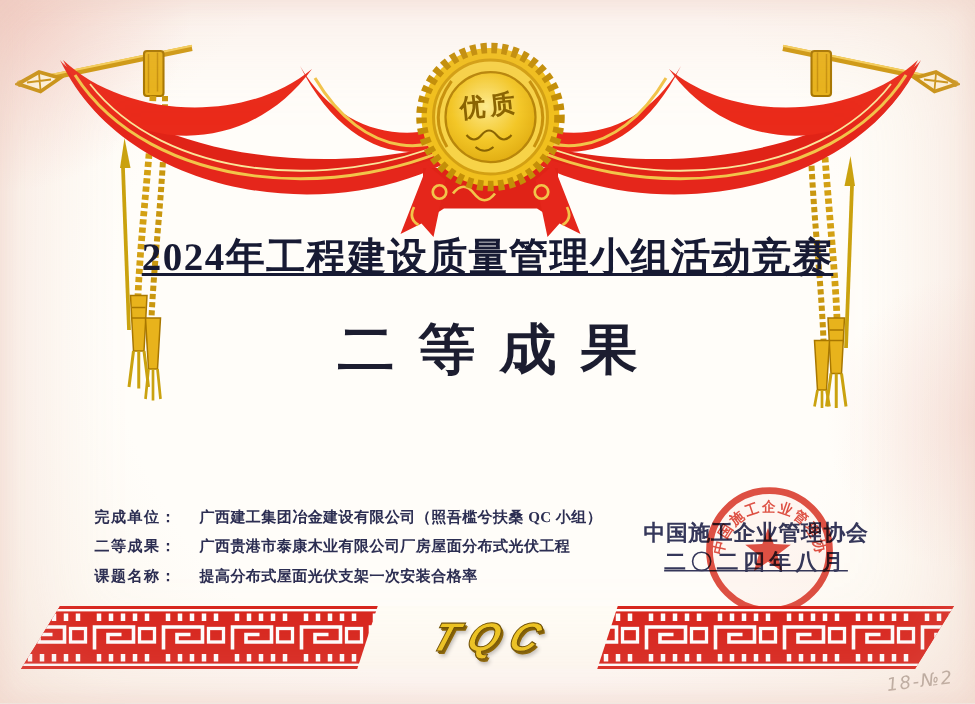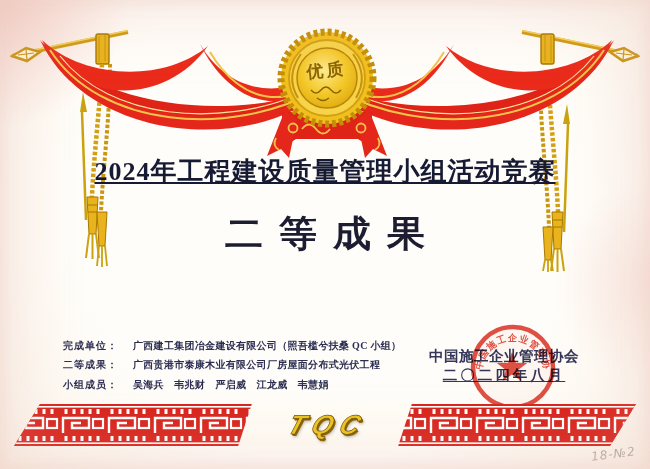--- a/index.html
+++ b/index.html
@@ -156,22 +156,22 @@
   <div class="info">
     <div class="row">
       <span class="lbl">完成单位：</span>
       <span class="val">广西建工集团冶金建设有限公司（照吾槛兮扶桑 QC 小组）</span>
     </div>
     <div class="row">
       <span class="lbl">二等成果：</span>
       <span class="val">广西贵港市泰康木业有限公司厂房屋面分布式光伏工程</span>
     </div>
     <div class="row">
-      <span class="lbl">小组成员：</span>
-      <span class="val">吴海兵　韦兆财　严启威　江龙威　韦慧娟</span>
+      <span class="lbl">课题名称：</span>
+      <span class="val">提高分布式屋面光伏支架一次安装合格率</span>
     </div>
   </div>
 
   <div class="issuer-block">
     <div class="org">中国施工企业管理协会</div>
     <div class="dt">二〇二四年八月</div>
   </div>
 
   <svg class="deco seal" width="90" height="90" viewBox="0 0 90 90">
     <defs>

